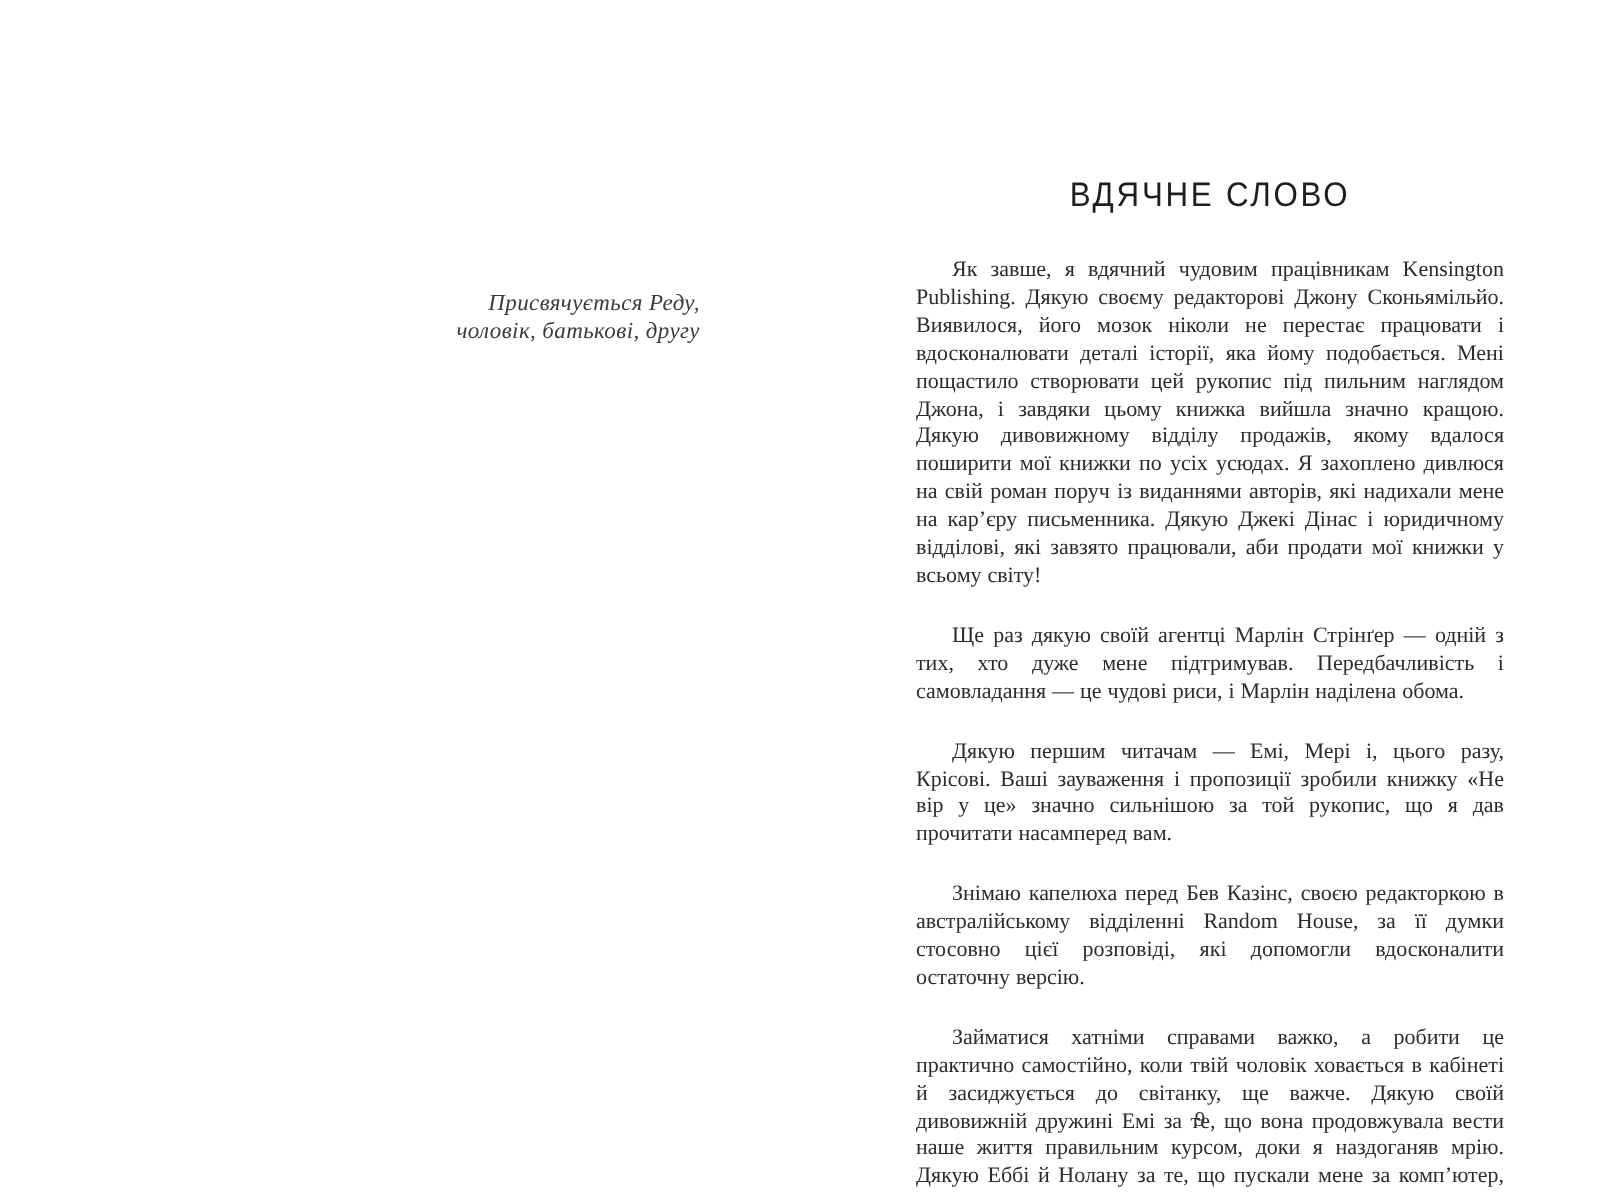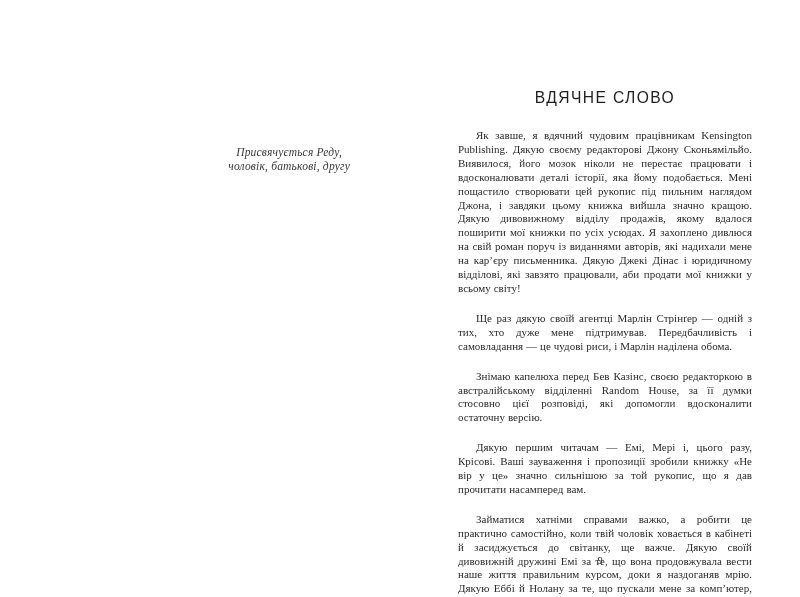--- a/index.html
+++ b/index.html
@@ -13,21 +13,21 @@
     height: 597px;
     background: #ffffff;
     overflow: hidden;
     font-family: "Liberation Serif", serif;
   }
   
   .dedication {
     position: absolute;
     top: 146px;
     right: 450px;
-    text-align: center;
+    text-align: right;
     font-style: italic;
     font-size: 11.5px;
     line-height: 13.5px;
     color: #3a3a3a;
     letter-spacing: 0.2px;
   }
   .dedication .ded-line { display: block; }
 
   
   .column {
@@ -77,21 +77,21 @@
       <span class="ded-line">чоловік, батькові, другу</span>
     </div>
   </div>
 
   <div class="right-page">
     <div class="column">
       <h1 class="chapter-title">ВДЯЧНЕ СЛОВО</h1>
       <div class="body-text">
           <p>Як завше, я вдячний чудовим працівникам Kensington Publishing. Дякую своєму редакторові Джону Сконьямільйо. Виявилося, його мозок ніколи не перестає працювати і вдосконалювати деталі історії, яка йому подобається. Мені пощастило створювати цей рукопис під пильним наглядом Джона, і завдяки цьому книжка вийшла значно кращою. Дякую дивовижному відділу продажів, якому вдалося поширити мої книжки по усіх усюдах. Я захоплено дивлюся на свій роман поруч із виданнями авторів, які надихали мене на кар’єру письменника. Дякую Джекі Дінас і юридичному відділові, які завзято працювали, аби продати мої книжки у всьому світу!</p>
           <p>Ще раз дякую своїй агентці Марлін Стрінґер — одній з тих, хто дуже мене підтримував. Передбачливість і самовладання — це чудові риси, і Марлін наділена обома.</p>
+          <p>Дякую першим читачам — Емі, Мері і, цього разу, Крісові. Ваші зауваження і пропозиції зробили книжку «Не вір у це» значно сильнішою за той рукопис, що я дав прочитати насамперед вам.</p>
           <p>Знімаю капелюха перед Бев Казінс, своєю редакторкою в австралійському відділенні Random House, за її думки стосовно цієї розповіді, які допомогли вдосконалити остаточну версію.</p>
-          <p>Дякую першим читачам — Емі, Мері і, цього разу, Крісові. Ваші зауваження і пропозиції зробили книжку «Не вір у це» значно сильнішою за той рукопис, що я дав прочитати насамперед вам.</p>
           <p>Займатися хатніми справами важко, а робити це практично самостійно, коли твій чоловік ховається в кабінеті й засиджується до світанку, ще важче. Дякую своїй дивовижній дружині Емі за те, що вона продовжувала вести наше життя правильним курсом, доки я наздоганяв мрію. Дякую Еббі й Нолану за те, що пускали мене за комп’ютер, коли мав вкластися в дедлайн, і за те, що прикрашали мій кабінет всією рекламою «Не вір у це», яку могли знайти, аби підбадьорити мене на фінішній прямій. Це спрацювало!</p>
         </div>
     </div>
     <div class="page-number">9</div>
   </div>
 
 </div>
 
 </body></html>

